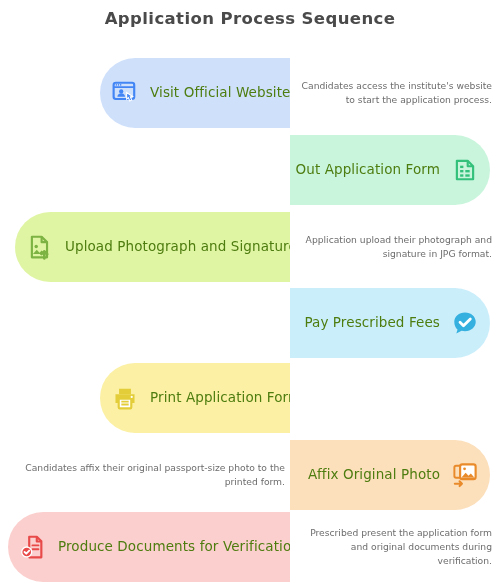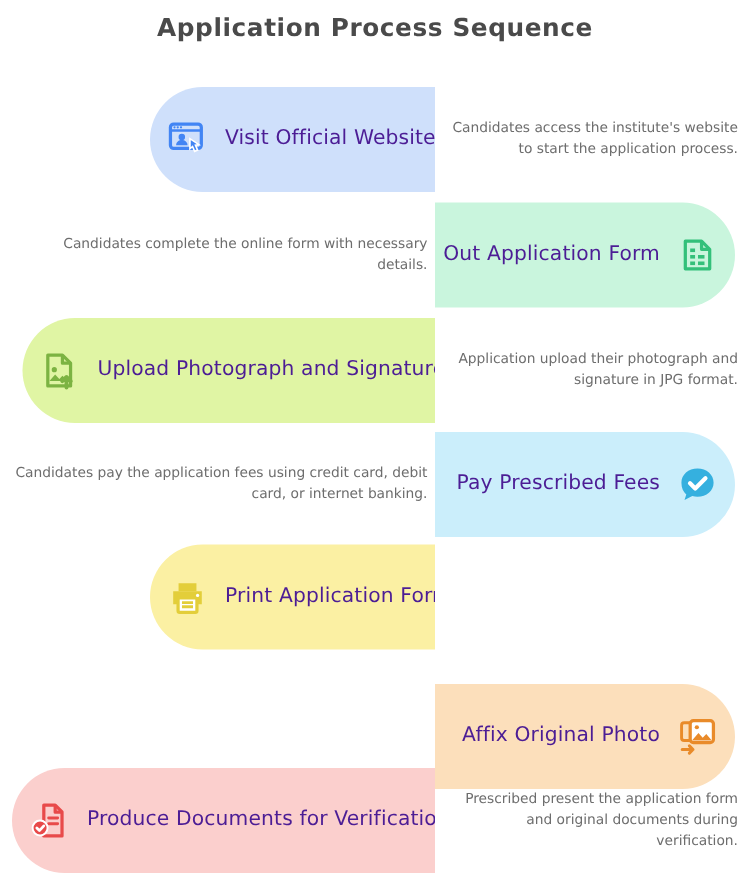--- a/index.html
+++ b/index.html
@@ -73,21 +73,21 @@
     width: 275px;
   }
   .row-left.wide2 .pill {
     left: 8px;
     width: 282px;
   }
 
   .pill-label {
     font-family: "DejaVu Sans", sans-serif;
     font-size: 13.5px;
-    color: #4c1d95;
+    color: #4d7c0f;
     letter-spacing: 0.1px;
     line-height: 1;
   }
   .row-left .pill-label { margin-left: 12px; }
   .row-right .pill-label { margin-right: 12px; }
 
   .pill-icon {
     flex: 0 0 auto;
     width: 26px;
     height: 26px;
@@ -156,21 +156,20 @@
           <path d="M4.5 3.5h10l5 5v12h-15z" stroke="#33c07a" stroke-width="2" stroke-linejoin="round"></path>
           <path d="M14.5 3.5v5h5" stroke="#33c07a" stroke-width="2" stroke-linejoin="round"></path>
           <rect x="7.5" y="8" width="3" height="2.2" fill="#33c07a"></rect>
           <rect x="7.5" y="12" width="3" height="2.2" fill="#33c07a"></rect>
           <rect x="7.5" y="16" width="3" height="2.2" fill="#33c07a"></rect>
           <rect x="12.3" y="12" width="4" height="2.2" fill="#33c07a"></rect>
           <rect x="12.3" y="16" width="4" height="2.2" fill="#33c07a"></rect>
         </svg>
       </span>
     </div>
-    <div class="desc">Candidates complete the online form with necessary details.</div>
   </div>
 
   <div class="step-row row-left wide" style="top:212px;">
     <div class="pill" style="background:#e0f5a4;">
       <span class="pill-icon">
         <svg viewBox="0 0 24 24" fill="none">
           <path d="M4.5 2.5h9l5 5v14h-14z" stroke="#7cb342" stroke-width="2" stroke-linejoin="round"></path>
           <path d="M13.5 2.5v5h5" stroke="#7cb342" stroke-width="2" stroke-linejoin="round"></path>
           <circle cx="8.5" cy="11.5" r="1.6" fill="#7cb342"></circle>
           <path d="M5.5 18.5l3.5-4 2.6 2.8 1.9-2 3.5 3.2z" fill="#7cb342"></path>
@@ -185,52 +184,52 @@
   <div class="step-row row-right" style="top:288px;">
     <div class="pill" style="background:#cbeefb;text-align:center;">
       <span class="pill-label">Pay Prescribed Fees</span>
       <span class="pill-icon">
         <svg viewBox="0 0 24 24" fill="none">
           <path d="M12 2.2c5.6 0 9.9 3.8 9.9 8.7 0 4.9-4.3 8.7-9.9 8.7-1.1 0-2.2-.15-3.2-.45L4 21.6l1.1-3.5C3.3 16.6 2.1 14.1 2.1 10.9 2.1 6 6.4 2.2 12 2.2z" fill="#35b0df"></path>
           <path d="M7.4 11.3l3.2 3.2 6.3-6.3" stroke="#ffffff" stroke-width="2.6" stroke-linecap="round" stroke-linejoin="round"></path>
         </svg>
       </span>
     </div>
-    <div class="desc">Candidates pay the application fees using credit card, debit card, or internet banking.</div>
   </div>
 
   <div class="step-row row-left" style="top:363px;">
     <div class="pill" style="background:#fbf0a3;">
       <span class="pill-icon">
         <svg viewBox="0 0 24 24" fill="none">
           <path d="M6.5 3.5h11v5h-11z" fill="#e3ce3a"></path>
           <path d="M3.2 8.5h17.6v8h-17.6z" fill="#e3ce3a"></path>
           <rect x="6.2" y="12.5" width="11.6" height="9" rx="1" fill="#ffffff" stroke="#e3ce3a" stroke-width="2"></rect>
           <line x1="8.6" y1="15.4" x2="15.4" y2="15.4" stroke="#e3ce3a" stroke-width="1.7"></line>
           <line x1="8.6" y1="18" x2="15.4" y2="18" stroke="#e3ce3a" stroke-width="1.7"></line>
           <circle cx="18.2" cy="11" r="1" fill="#ffffff"></circle>
         </svg>
       </span>
       <span class="pill-label">Print Application Form</span>
     </div>
   </div>
 
   <div class="step-row row-right" style="top:440px;">
-    <div class="pill" style="background:#fcdfbb;margin-top:16px;">
+    <div class="pill" style="background:#fcdfbb;">
       <span class="pill-label">Affix Original Photo</span>
       <span class="pill-icon">
         <svg viewBox="0 0 24 24" fill="none">
           <rect x="2.2" y="3.5" width="14" height="11" rx="1.6" stroke="#e98b2a" stroke-width="1.8"></rect>
           <rect x="7.5" y="2.2" width="14.3" height="13.6" rx="2" fill="#ffffff" stroke="#e98b2a" stroke-width="2"></rect>
           <circle cx="11.6" cy="6.3" r="1.3" fill="#e98b2a"></circle>
           <path d="M8.6 14.5l4-4.6 2.6 2.9 2.2-2.3 3.4 4z" fill="#e98b2a"></path>
           <path d="M2.6 20h6.6m0 0l-2.2-2.2M9.2 20l-2.2 2.2" stroke="#e98b2a" stroke-width="1.9" stroke-linecap="round" stroke-linejoin="round"></path>
         </svg>
       </span>
     </div>
+    <div class="desc">Candidates affix their original passport-size photo to the printed form.</div>
   </div>
 
   <div class="step-row row-left wide2" style="top:512px;">
     <div class="pill" style="background:#fbcfcd;">
       <span class="pill-icon">
         <svg viewBox="0 0 24 24" fill="none">
           <path d="M8.5 2.5h7l4.2 4.2v14.8h-11.2z" stroke="#e84a4a" stroke-width="2" stroke-linejoin="round"></path>
           <path d="M15.5 2.5v4.4h4.2" stroke="#e84a4a" stroke-width="2" stroke-linejoin="round"></path>
           <line x1="11.5" y1="10.5" x2="17" y2="10.5" stroke="#e84a4a" stroke-width="1.8" stroke-linecap="round"></line>
           <line x1="11.5" y1="14" x2="17" y2="14" stroke="#e84a4a" stroke-width="1.8" stroke-linecap="round"></line>

